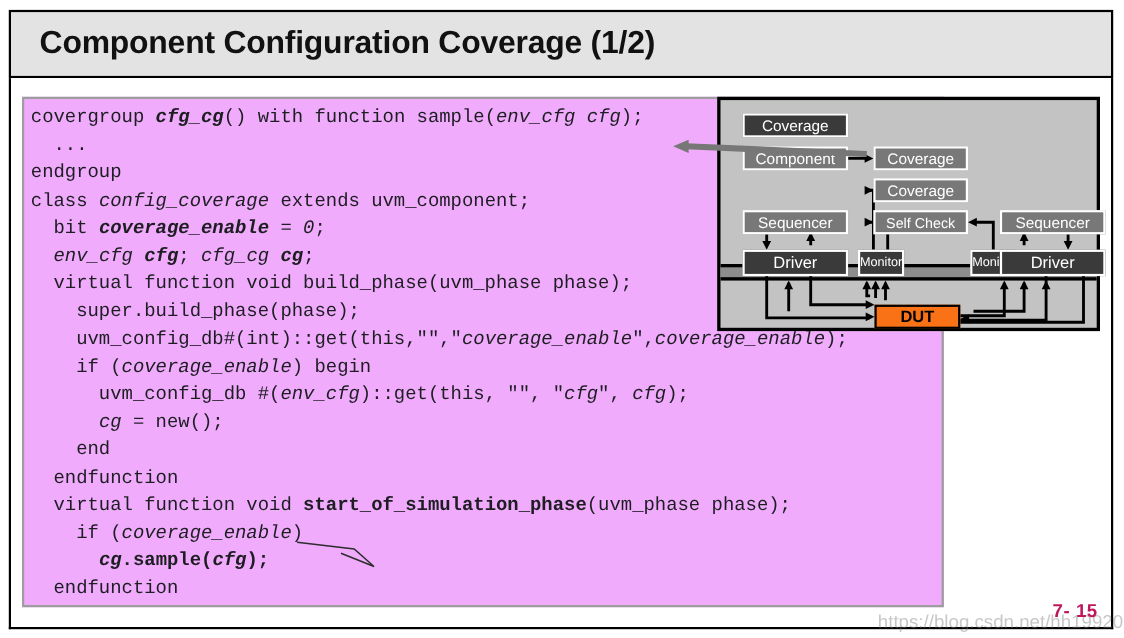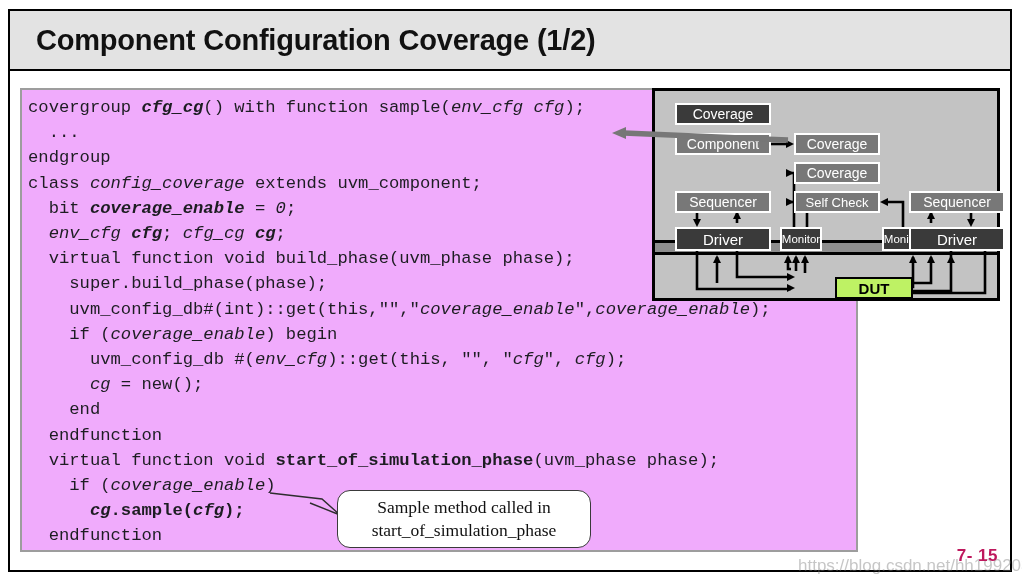--- a/index.html
+++ b/index.html
@@ -133,25 +133,24 @@
   }
   .dbox.dark {
     background: #3a3a3a;
     border: 2px solid #ffffff;
   }
   .dbox.mid {
     background: #787878;
     border: 2px solid #ffffff;
   }
   .dbox.white {
-    background: #bef264;
+    background: #f97316;
     border: 2px solid #000000;
     color: #000000;
     font-weight: bold;
-    margin-left: 40px;
   }
   #diagram-svg {
     position: absolute;
     left: 0; top: 0;
     width: 100%; height: 100%;
     pointer-events: none;
   }
   #bus-bar {
     position: absolute;
     left: 0; top: 149px;
@@ -207,26 +206,20 @@
   <div id="body-panel"></div>
 
   <div id="code-box">
     <div id="code-text"><div><span>covergroup </span><span class="bi">cfg_cg</span><span>() with function sample(</span><span class="it">env_cfg cfg</span><span>);</span></div><div><span>  ...</span></div><div><span>endgroup</span></div><div><span>class </span><span class="it">config_coverage</span><span> extends uvm_component;</span></div><div><span>  bit </span><span class="bi">coverage_enable</span><span> = </span><span class="it">0</span><span>;</span></div><div><span>  </span><span class="it">env_cfg </span><span class="bi">cfg</span><span>; </span><span class="it">cfg_cg </span><span class="bi">cg</span><span>;</span></div><div><span>  virtual function void build_phase(uvm_phase phase);</span></div><div><span>    super.build_phase(phase);</span></div><div><span>    uvm_config_db#(int)::get(this,"","</span><span class="it">coverage_enable</span><span>",</span><span class="it">coverage_enable</span><span>);</span></div><div><span>    if (</span><span class="it">coverage_enable</span><span>) begin</span></div><div><span>      uvm_config_db #(</span><span class="it">env_cfg</span><span>)::get(this, "", "</span><span class="it">cfg</span><span>", </span><span class="it">cfg</span><span>);</span></div><div><span>      </span><span class="it">cg</span><span> = new();</span></div><div><span>    end</span></div><div><span>  endfunction</span></div><div><span>  virtual function void </span><span class="bd">start_of_simulation_phase</span><span>(uvm_phase phase);</span></div><div><span>    if (</span><span class="it">coverage_enable</span><span>)</span></div><div><span>      </span><span class="bi">cg</span><span class="bd">.</span><span class="bd">sample</span><span class="bd">(</span><span class="bi">cfg</span><span class="bd">);</span></div><div><span>  endfunction</span></div><div><span>endclass</span></div></div>
   </div>
 
   <svg id="callout-tail" viewBox="0 0 80 40">
     <polyline points="0,4 52,10 70,26 40,14" fill="none" stroke="#2d2d2d" stroke-width="1.4"></polyline>
   </svg>
 
-  <div id="callout">
-    <div id="callout-text">
-      <span>Sample method called in</span><br>
-      <span>start_of_simulation_phase</span>
-    </div>
-  </div>
 
   <div id="diagram">
 
     <div id="bus-bar"></div>
 
     <svg id="diagram-svg" viewBox="0 0 342 207">
       <g stroke="#000000" stroke-width="2.6" fill="none">
 
         <path d="M116,53 L133,53"></path>
 

